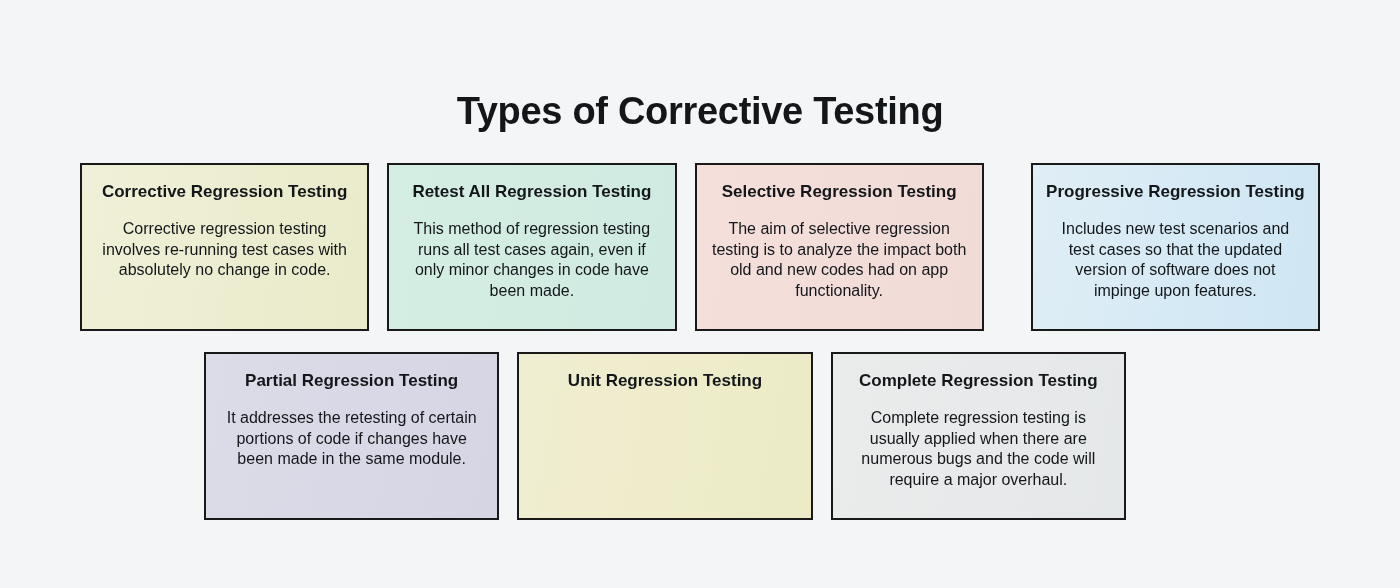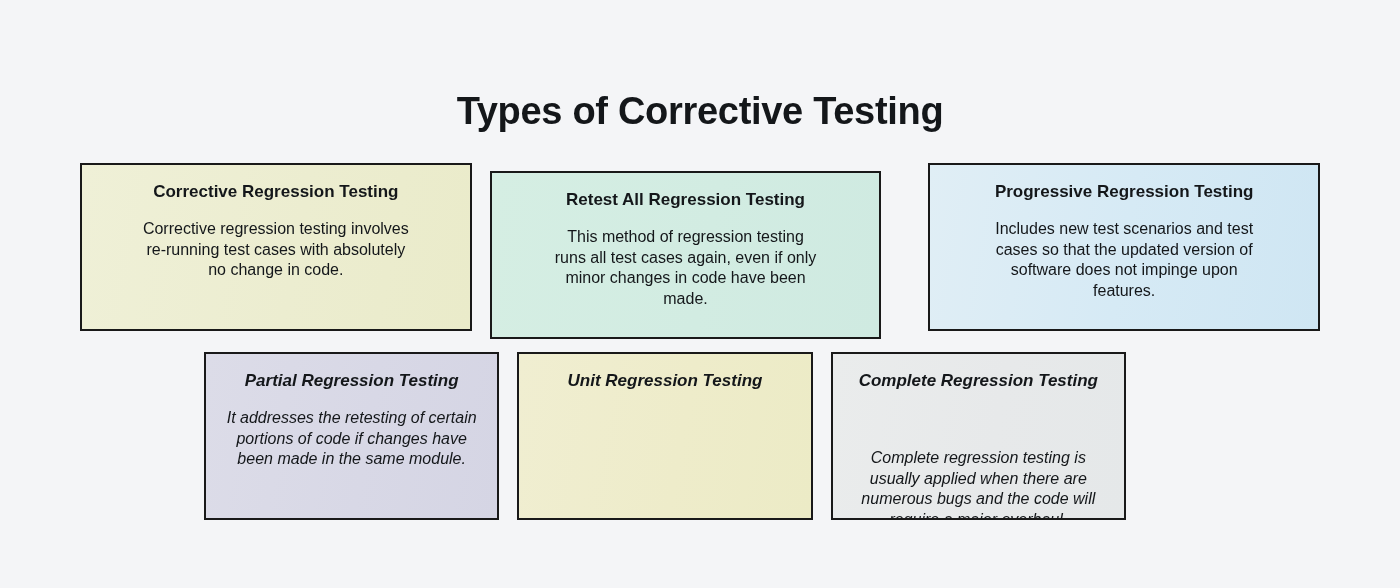--- a/index.html
+++ b/index.html
@@ -52,21 +52,20 @@
     width: 1240px;
     height: 168px;
     gap: 18px;
   }
   .row-2 {
     left: 204px;
     top: 352px;
     width: 922px;
     height: 218px;
     gap: 18px;
-    font-style: italic;
   }
 
   .card {
     box-sizing: border-box;
     flex: 1 1 0;
     height: 168px;
     border: 2px solid #191919;
     padding: 16px 14px 10px 14px;
     display: flex;
     flex-direction: column;
@@ -90,46 +89,50 @@
     line-height: 20.5px;
     color: #14171a;
     margin: 0;
     margin-top: 17px;
     max-width: 268px;
     text-align: center;
   }
 
   
   .tint-khaki      { background: linear-gradient(100deg, #eff0d7 0%, #ecedd0 55%, #eaebca 100%); }
-  .tint-mint       { background: linear-gradient(100deg, #d5eee3 0%, #d2ece2 55%, #cfeae1 100%); margin-top: 8px; }
+  .tint-mint       { background: linear-gradient(100deg, #d5eee3 0%, #d2ece2 55%, #cfeae1 100%); }
   .tint-pink       { background: linear-gradient(100deg, #f4dfdb 0%, #f2ddd9 55%, #f1dbd7 100%); }
   .tint-blue       { background: linear-gradient(100deg, #e0eef5 0%, #d6eaf5 50%, #cfe6f3 100%); margin-left: 29px; }
   .tint-lavender   { background: linear-gradient(100deg, #dcdce8 0%, #d8d8e6 55%, #d5d5e4 100%); }
   .tint-paleyellow { background: linear-gradient(100deg, #f0eed1 0%, #eeecca 55%, #ecebc6 100%); gap: 8px; }
-  .tint-gray       { background: linear-gradient(100deg, #eaecec 0%, #e7e9ea 55%, #e5e8e9 100%); gap: 40px; }
+  .tint-gray       { background: linear-gradient(100deg, #eaecec 0%, #e7e9ea 55%, #e5e8e9 100%); }
 </style>
 </head>
 <body>
 
 <div class="page">
 
   <h1 class="page-title">Types of Corrective Testing</h1>
 
   <div class="row row-1">
 
     <div class="card tint-khaki">
       <div class="card-title">Corrective Regression Testing</div>
       <div class="card-body">Corrective regression testing involves re-running test cases with absolutely no change in code.</div>
     </div>
 
     <div class="card tint-mint">
       <div class="card-title">Retest All Regression Testing</div>
       <div class="card-body">This method of regression testing runs all test cases again, even if only minor changes in code have been made.</div>
     </div>
 
+    <div class="card tint-pink">
+      <div class="card-title">Selective Regression Testing</div>
+      <div class="card-body">The aim of selective regression testing is to analyze the impact both old and new codes had on app functionality.</div>
+    </div>
 
     <div class="card tint-blue">
       <div class="card-title">Progressive Regression Testing</div>
       <div class="card-body">Includes new test scenarios and test cases so that the updated version of software does not impinge upon features.</div>
     </div>
 
   </div>
 
   <div class="row row-2">
 

